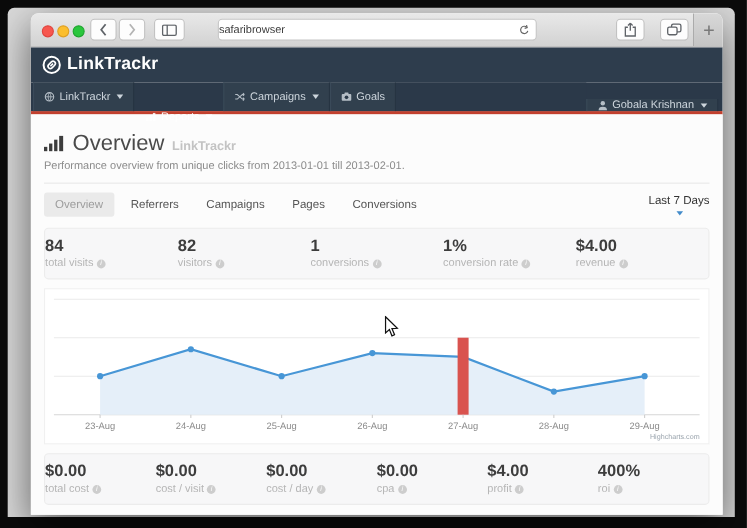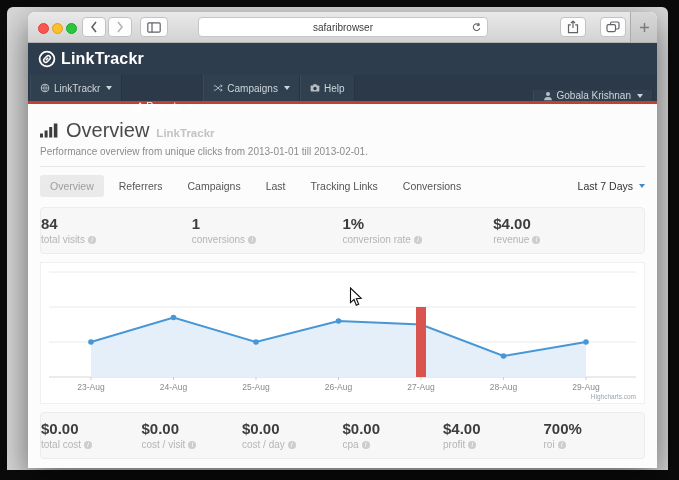--- a/index.html
+++ b/index.html
@@ -12,21 +12,21 @@
           border-radius:7px 7px 0 0;box-shadow:0 12px 35px rgba(0,0,0,.55);overflow:hidden;}
   .titlebar{position:relative;height:30px;background:linear-gradient(#e9e9e9,#d2d2d2);border-bottom:1px solid #b3b3b3;}
   .tl{position:absolute;top:11px;width:9px;height:9px;border-radius:50%;}
   .tl.close{left:10px;background:#f7574f;border:1px solid #e0443e;}
   .tl.min{left:24px;background:#fbbe2e;border:1px solid #dfa023;}
   .tl.max{left:38px;background:#2ac63d;border:1px solid #1fa52f;}
   .tb-btn{position:absolute;top:5px;height:20px;background:#fdfdfd;border:1px solid #c2c2c2;border-radius:4px;
           color:#5f6368;display:flex;align-items:center;justify-content:center;box-sizing:border-box;}
   .tb-btn.dim{color:#b4b4b4;}
   .addr{position:absolute;left:170px;top:5px;width:290px;height:20px;background:#fff;border:1px solid #c6c6c6;border-radius:4px;
-        box-sizing:border-box;display:flex;align-items:center;justify-content:center;font-size:10px;color:#3c3c3c;}
+        box-sizing:border-box;display:flex;align-items:center;font-size:10px;color:#3c3c3c;}
   .addr .reload{position:absolute;right:5px;top:4px;}
   .newtab{position:absolute;right:0;top:0;width:27px;height:30px;background:linear-gradient(#d8d8d8,#c4c4c4);
           border-left:1px solid #ababab;border-radius:0 7px 0 0;display:flex;align-items:center;justify-content:center;color:#7a7a7a;box-sizing:border-box;}
   
   .brandbar{height:32px;background:#2e3d4d;display:flex;align-items:center;padding:0 10px;}
   .brand{display:flex;align-items:center;color:#fff;font-size:16px;font-weight:bold;letter-spacing:.2px;}
   .brand .logo{margin-right:5px;display:flex;}
   .navbar{height:26px;background:#2b3949;display:flex;align-items:stretch;padding-left:2px;}
   .nav-item{display:flex;align-items:center;gap:4px;padding:0 9px;font-size:10px;color:#cdd5dc;background:#31404e;
             border-right:1px solid #263442;border-left:1px solid #3a4a59;cursor:pointer;}
@@ -41,21 +41,21 @@
   .title-block{padding:15px 12px 0;}
   .title-row{display:flex;align-items:baseline;}
   .title-row .bars{margin-right:7px;align-self:center;display:flex;}
   .page-title{font-size:20px;color:#4a4a4a;font-weight:500;}
   .title-suffix{font-size:11.5px;color:#c3c3c3;margin-left:7px;font-weight:bold;}
   .subtitle{font-size:10px;color:#8b8b8b;margin-top:4px;}
   .divider{border-bottom:1px solid #e8e8e8;margin-top:9px;}
   .tabs-row{display:flex;align-items:center;padding:8px 12px 4px;}
   .tab{font-size:10.5px;color:#555;padding:5px 10px;border-radius:3px;margin-right:5px;cursor:pointer;}
   .tab.active{background:#eaeaea;color:#9d9d9d;}
-  .range{margin-left:auto;font-size:10.5px;color:#333;display:flex;align-items:center;gap:4px;cursor:pointer;}
+  .range{margin-left:auto;font-size:10.5px;color:#333;display:flex;align-items:center;gap:4px;cursor:pointer;flex-direction:column;}
   .range .caret{border-top-color:#428bca;}
   .stats{display:flex;background:#f7f7f8;border:1px solid #ececec;border-radius:4px;margin:6px 12px 0;padding:7px 0 8px;}
   .stat{flex:1;text-align:left;}
   .stat .val{font-size:15px;font-weight:bold;color:#3d3d3d;}
   .stat .lab{font-size:10px;color:#b5b5b5;margin-top:2px;}
   .info{display:inline-block;width:8px;height:8px;border-radius:50%;background:#cdcdcd;color:#fff;font-size:6.5px;
         line-height:8px;text-align:center;margin-left:3px;vertical-align:1px;}
   .info::after{content:"i";}
   .chart-wrap{margin:8px 12px 0;height:142px;background:#fff;border:1px solid #f0f0f0;box-sizing:border-box;position:relative;}
   .chart-wrap svg{display:block;width:100%;height:100%;}
@@ -179,21 +179,21 @@
           <span class="caret"></span>
         </div>
         <div class="nav-item">
           <span class="ic">
             <svg width="10" height="10" viewBox="0 0 12 12">
               <rect x="0.8" y="3" width="10.4" height="7.2" rx="1" fill="currentColor"></rect>
               <rect x="3.8" y="1.4" width="4.4" height="2.2" rx="0.6" fill="currentColor"></rect>
               <circle cx="6" cy="6.6" r="2" fill="#2b3949"></circle>
             </svg>
           </span>
-          <span>Help</span>
+          <span>Goals</span>
         </div>
       </div>
     <div class="nav-spacer"></div>
     <div id="nav-user-slot" style="display:flex;align-items:flex-end;">
         <div class="nav-item nav-user">
           <span class="ic">
             <svg width="10" height="10" viewBox="0 0 12 12">
               <circle cx="6" cy="3.5" r="2.4" fill="currentColor"></circle>
               <path d="M1.4 11 a4.6 3.8 0 0 1 9.2 0 Z" fill="currentColor"></path>
             </svg>
@@ -224,34 +224,37 @@
       </div>
       <div class="subtitle">Performance overview from unique clicks from 2013-01-01 till 2013-02-01.</div>
       <div class="divider"></div>
     </div>
 
     <div class="tabs-row">
       <div id="tabs" style="display:flex;align-items:center;">
           <div class="tab active">Overview</div>
           <div class="tab">Referrers</div>
           <div class="tab">Campaigns</div>
-          <div class="tab">Last</div>
-          <div class="tab">Tracking Links</div>
+          <div class="tab">Pages</div>
           <div class="tab">Conversions</div>
         </div>
       <div class="range">
         <span>Last 7 Days</span>
         <span class="caret"></span>
       </div>
     </div>
 
     <div class="stats" id="stats-top">
         <div class="stat">
           <div class="val">84</div>
           <div class="lab">total visits<i class="info"></i></div>
+        </div>
+        <div class="stat">
+          <div class="val">82</div>
+          <div class="lab">visitors<i class="info"></i></div>
         </div>
         <div class="stat">
           <div class="val">1</div>
           <div class="lab">conversions<i class="info"></i></div>
         </div>
         <div class="stat">
           <div class="val">1%</div>
           <div class="lab">conversion rate<i class="info"></i></div>
         </div>
         <div class="stat">
@@ -309,21 +312,21 @@
         </div>
         <div class="stat">
           <div class="val">$0.00</div>
           <div class="lab">cpa<i class="info"></i></div>
         </div>
         <div class="stat">
           <div class="val">$4.00</div>
           <div class="lab">profit<i class="info"></i></div>
         </div>
         <div class="stat">
-          <div class="val">700%</div>
+          <div class="val">400%</div>
           <div class="lab">roi<i class="info"></i></div>
         </div>
       </div>
 
   </div>
 </div>
 
 <span class="cursor">
   <svg width="14" height="20" viewBox="0 0 14 20">
       <path d="M1.5 1 L1.5 15.6 L5 12.5 L7.3 18.3 L9.7 17.3 L7.3 11.7 L12.2 11.4 Z" fill="#fff" stroke="#111" stroke-width="1.1"></path>

